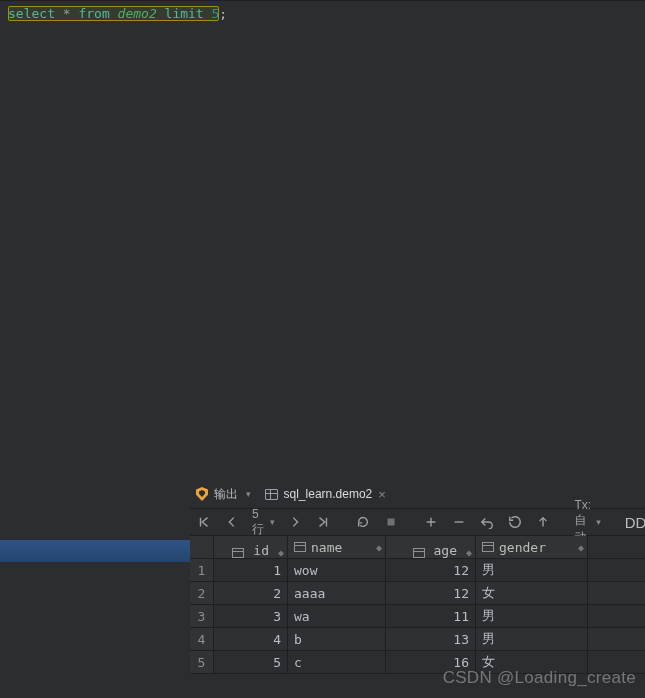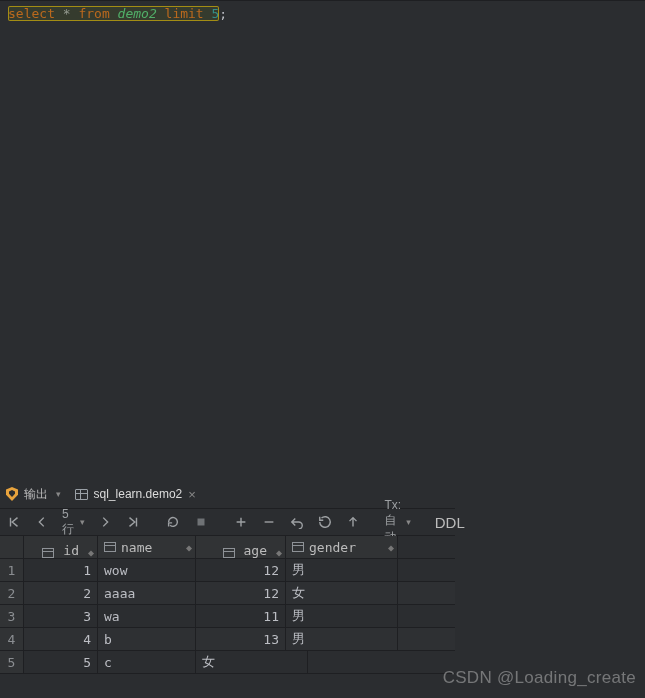--- a/index.html
+++ b/index.html
@@ -27,34 +27,35 @@
     position: relative;
     display: inline-block;
   }
   .code-hl {
     position: absolute; inset: 0;
     border: 1px solid rgba(255,210,0,0.55);
     background: rgba(72,86,44,0.35);
     border-radius: 2px;
     pointer-events: none;
   }
-  .tok-kw { color: #f97316; }
+  .tok-kw { color: #5eead4; }
   .tok-star { color: #bcbec4; }
   .tok-id { color: #56de89; font-style: italic; margin-top: 20px; }
   .tok-num { color: #2aacb8; }
   .tok-punc { color: #bcbec4; }
 
   .gap-strip {
     width: 645px; height: 60px;
     background: #2b2d30;
   }
 
   .bottom-panel {
     position: relative;
     width: 455px;
+    margin-left: 190px;
     background: #2b2d30;
   }
 
   .blue-bar {
     position: absolute;
     left: -190px; top: 60px;
     width: 190px; height: 22px;
     background: linear-gradient(#2e5385,#25456d);
   }
 
@@ -300,18 +301,19 @@
       <div class="gcell rownum">4</div>
       <div class="gcell col-id">4</div>
       <div class="gcell col-name">b</div>
       <div class="gcell col-age">13</div>
       <div class="gcell col-gender">男</div>
     </div>
     <div class="grid-row">
       <div class="gcell rownum">5</div>
       <div class="gcell col-id">5</div>
       <div class="gcell col-name">c</div>
+      <div class="gcell col-age">16</div>
       <div class="gcell col-gender">女</div>
     </div>
   </div>
 </div>
 
 <div class="watermark">CSDN @Loading_create</div>
 
 </body></html>

